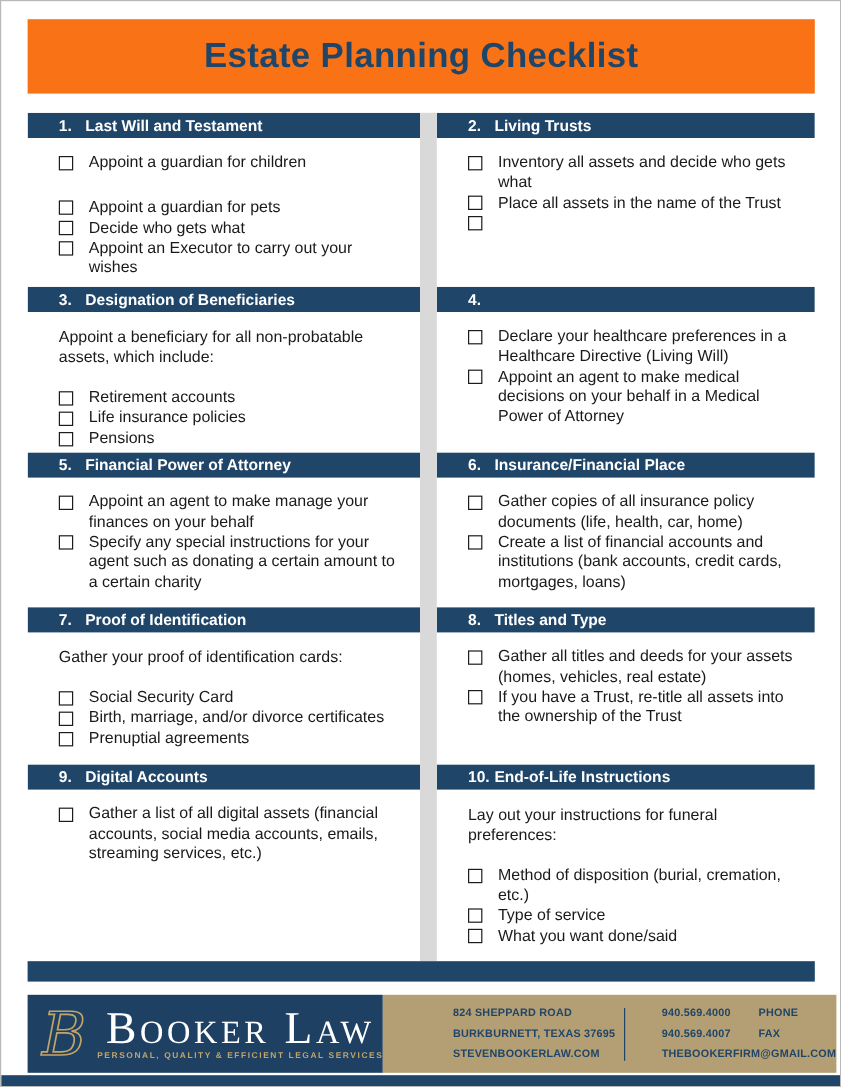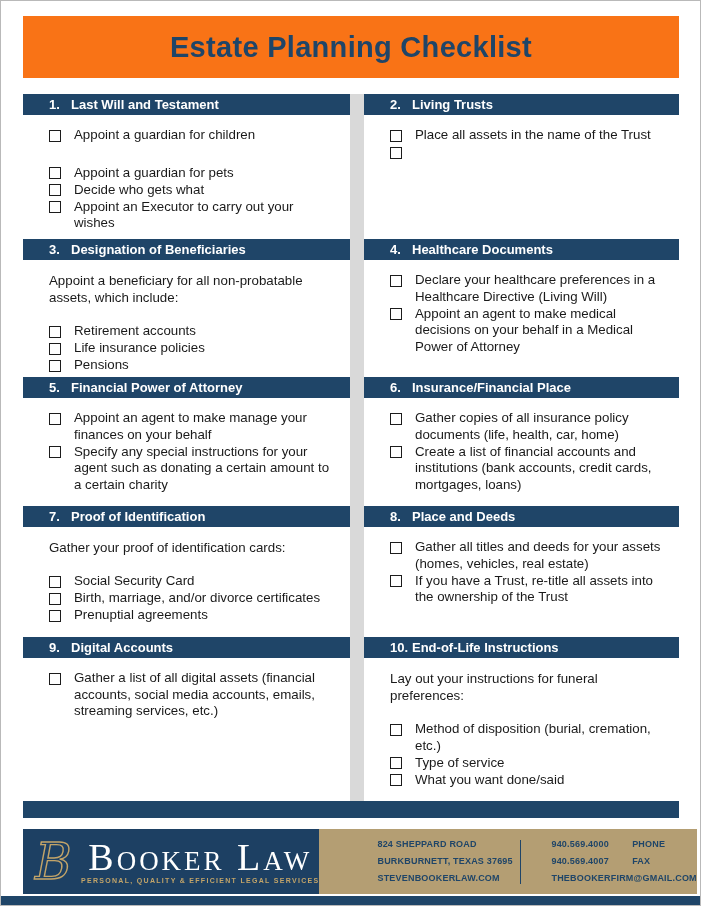--- a/index.html
+++ b/index.html
@@ -117,20 +117,24 @@
       </div>
       <div class="section section-1" style="grid-column:3;grid-row:1;">
         <div class="sec-header">
           <span class="sec-num">2.</span>
           <span class="sec-title">Living Trusts</span>
         </div>
         <div class="sec-body">
           <ul class="items">
             <li class="item">
               <span class="checkbox"></span>
+              <span class="item-text">Inventory all assets and decide who gets what</span>
+            </li>
+            <li class="item">
+              <span class="checkbox"></span>
               <span class="item-text">Place all assets in the name of the Trust</span>
             </li>
             <li class="item">
               <span class="checkbox"></span>
             </li>
           </ul>
         </div>
       </div>
       <div class="section section-2" style="grid-column:1;grid-row:2;">
         <div class="sec-header">
@@ -151,21 +155,20 @@
             <li class="item">
               <span class="checkbox"></span>
               <span class="item-text">Pensions</span>
             </li>
           </ul>
         </div>
       </div>
       <div class="section section-3" style="grid-column:3;grid-row:2;">
         <div class="sec-header">
           <span class="sec-num">4.</span>
-          <span class="sec-title">Healthcare Documents</span>
         </div>
         <div class="sec-body">
           <ul class="items">
             <li class="item">
               <span class="checkbox"></span>
               <span class="item-text">Declare your healthcare preferences in a Healthcare Directive (Living Will)</span>
             </li>
             <li class="item">
               <span class="checkbox"></span>
               <span class="item-text">Appoint an agent to make medical decisions on your behalf in a Medical Power of Attorney</span>
@@ -228,21 +231,21 @@
             <li class="item">
               <span class="checkbox"></span>
               <span class="item-text">Prenuptial agreements</span>
             </li>
           </ul>
         </div>
       </div>
       <div class="section section-7" style="grid-column:3;grid-row:4;">
         <div class="sec-header">
           <span class="sec-num">8.</span>
-          <span class="sec-title">Place and Deeds</span>
+          <span class="sec-title">Titles and Type</span>
         </div>
         <div class="sec-body">
           <ul class="items">
             <li class="item">
               <span class="checkbox"></span>
               <span class="item-text">Gather all titles and deeds for your assets (homes, vehicles, real estate)</span>
             </li>
             <li class="item">
               <span class="checkbox"></span>
               <span class="item-text">If you have a Trust, re-title all assets into the ownership of the Trust</span>

